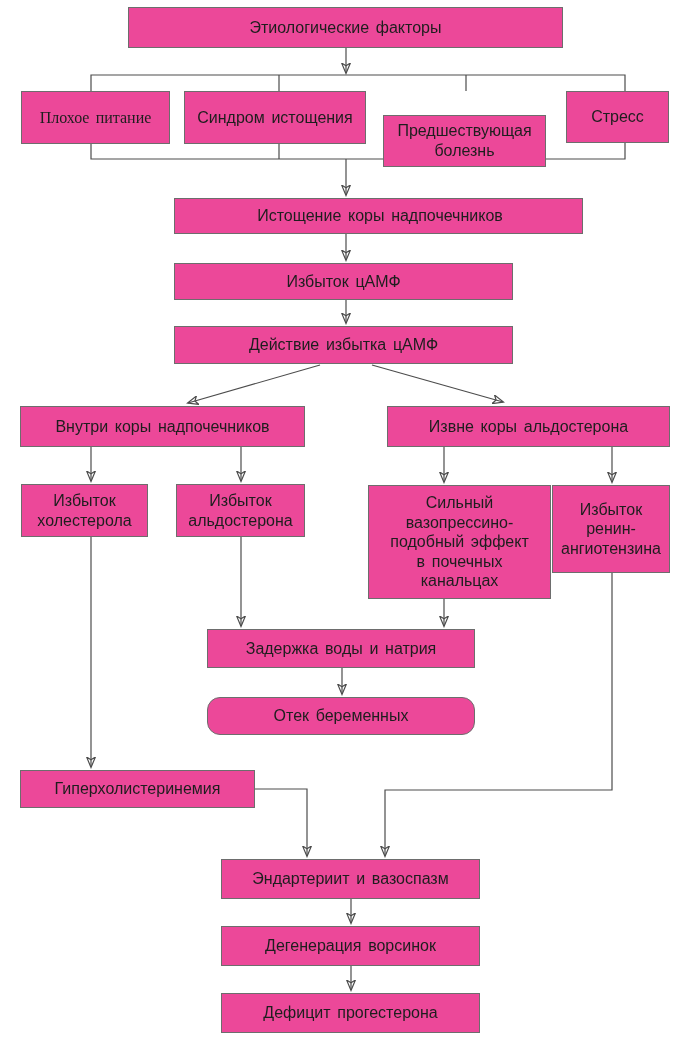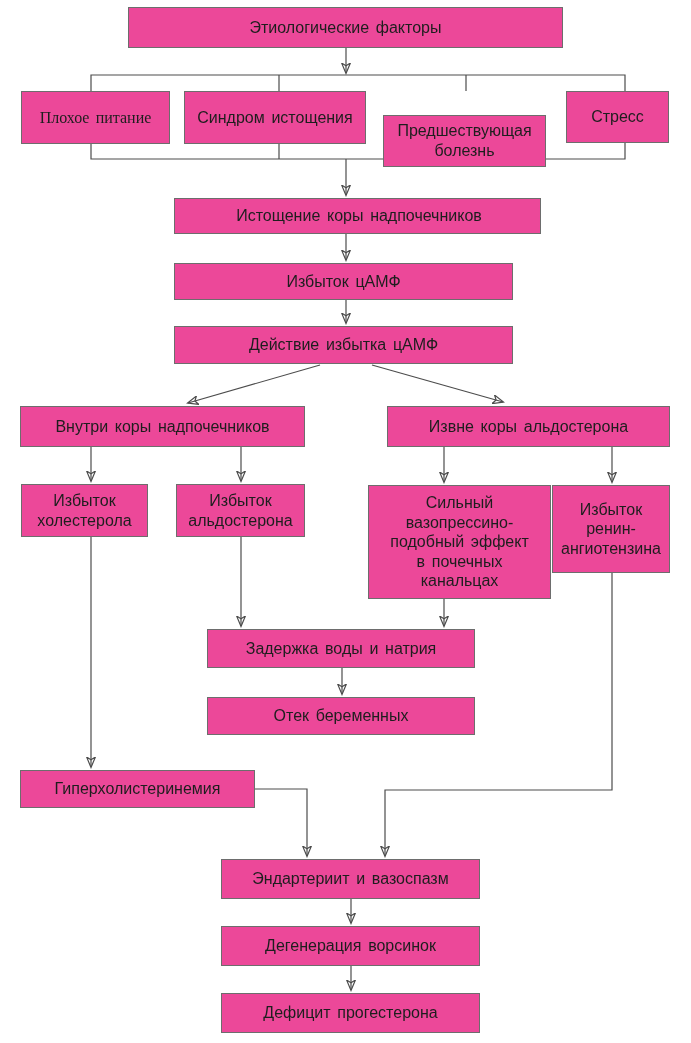--- a/index.html
+++ b/index.html
@@ -96,21 +96,21 @@
   <div class="node" style="left:128px; top:7px; width:435px; height:41px;">Этиологические факторы</div>
 
   <div class="node" style="left:21px; top:91px; width:149px; height:53px;font-family:Liberation Serif, serif;">Плохое питание</div>
 
   <div class="node" style="left:184px; top:91px; width:182px; height:53px;">Синдром истощения</div>
 
   <div class="node" style="left:383px; top:91px; width:163px; height:52px;margin-top:24px;">Предшествующая болезнь</div>
 
   <div class="node" style="left:566px; top:91px; width:103px; height:52px;">Стресс</div>
 
-  <div class="node" style="left:174px; top:198px; width:367px; height:36px;padding-left:6px;">Истощение коры надпочечников</div>
+  <div class="node" style="left:174px; top:198px; width:409px; height:36px;padding-left:6px;">Истощение коры надпочечников</div>
 
   <div class="node" style="left:174px; top:263px; width:339px; height:37px;">Избыток цАМФ</div>
 
   <div class="node" style="left:174px; top:326px; width:339px; height:38px;">Действие избытка цАМФ</div>
 
   <div class="node" style="left:20px; top:406px; width:285px; height:41px;">Внутри коры надпочечников</div>
 
   <div class="node" style="left:387px; top:406px; width:283px; height:41px;">Извне коры альдостерона</div>
 
   <div class="node" style="left:21px; top:484px; width:127px; height:53px;">Избыток
@@ -124,21 +124,21 @@
 подобный эффект
 в почечных
 канальцах</div>
 
   <div class="node" style="left:552px; top:485px; width:118px; height:88px;">Избыток
 ренин-
 ангиотензина</div>
 
   <div class="node" style="left:207px; top:629px; width:268px; height:39px;">Задержка воды и натрия</div>
 
-  <div class="node" style="left:207px; top:697px; width:268px; height:38px;">Отек беременных</div>
+  <div class="node" style="left:207px; top:697px; width:268px; height:38px;border-radius:13px;">Отек беременных</div>
 
   <div class="node" style="left:20px; top:770px; width:235px; height:38px;">Гиперхолистеринемия</div>
 
   <div class="node" style="left:221px; top:859px; width:259px; height:40px;">Эндартериит и вазоспазм</div>
 
   <div class="node" style="left:221px; top:926px; width:259px; height:40px;">Дегенерация ворсинок</div>
 
   <div class="node" style="left:221px; top:993px; width:259px; height:40px;">Дефицит прогестерона</div>
 
 </div>

